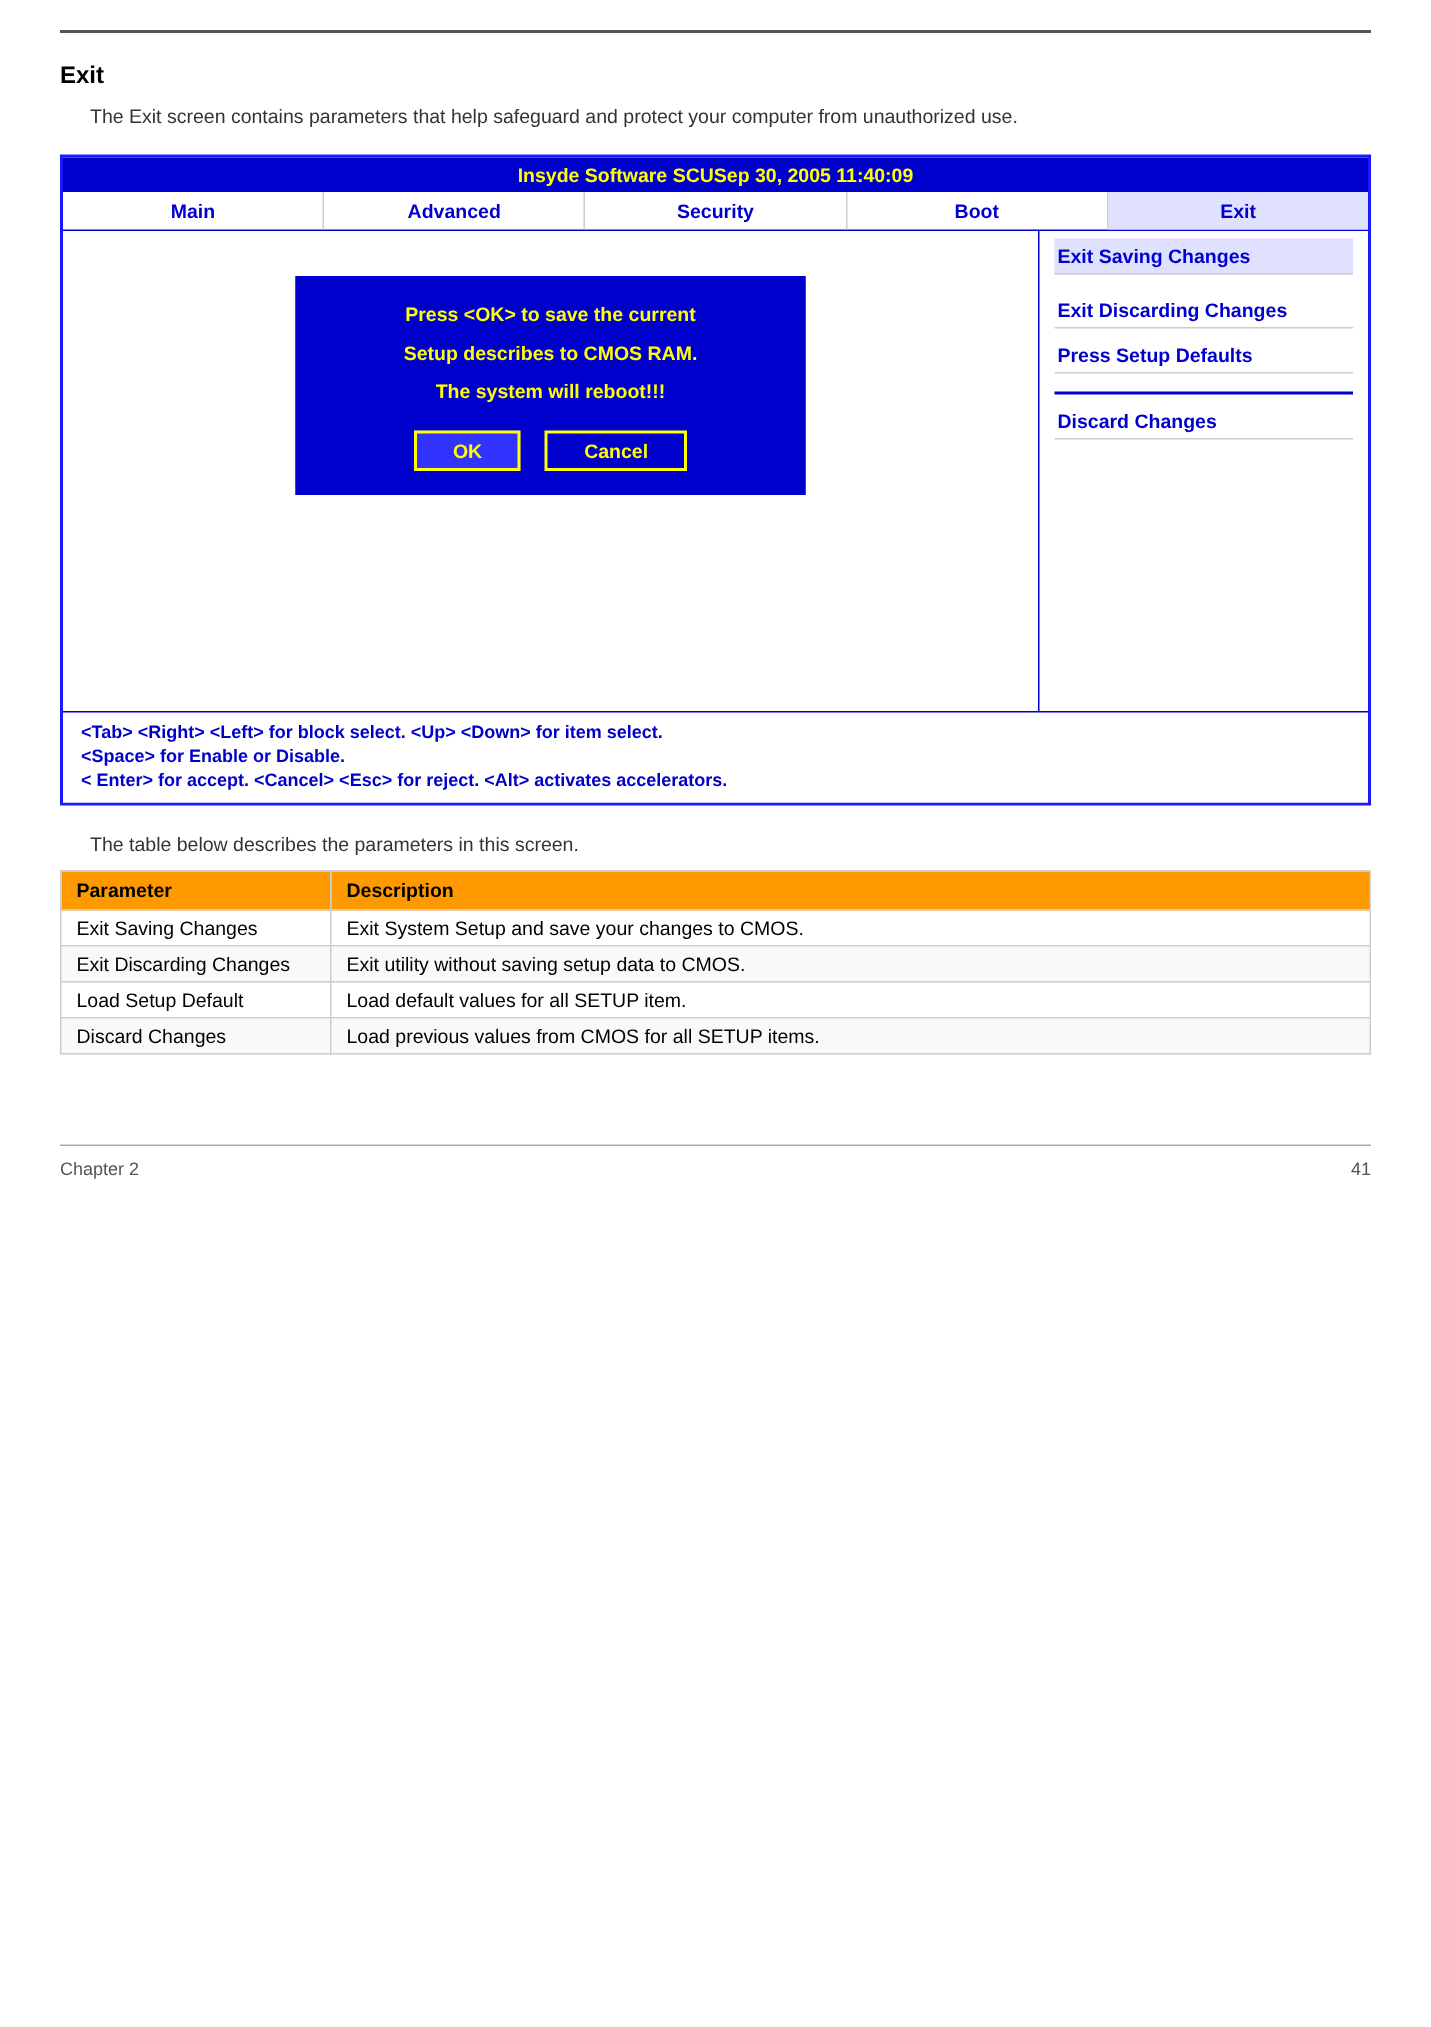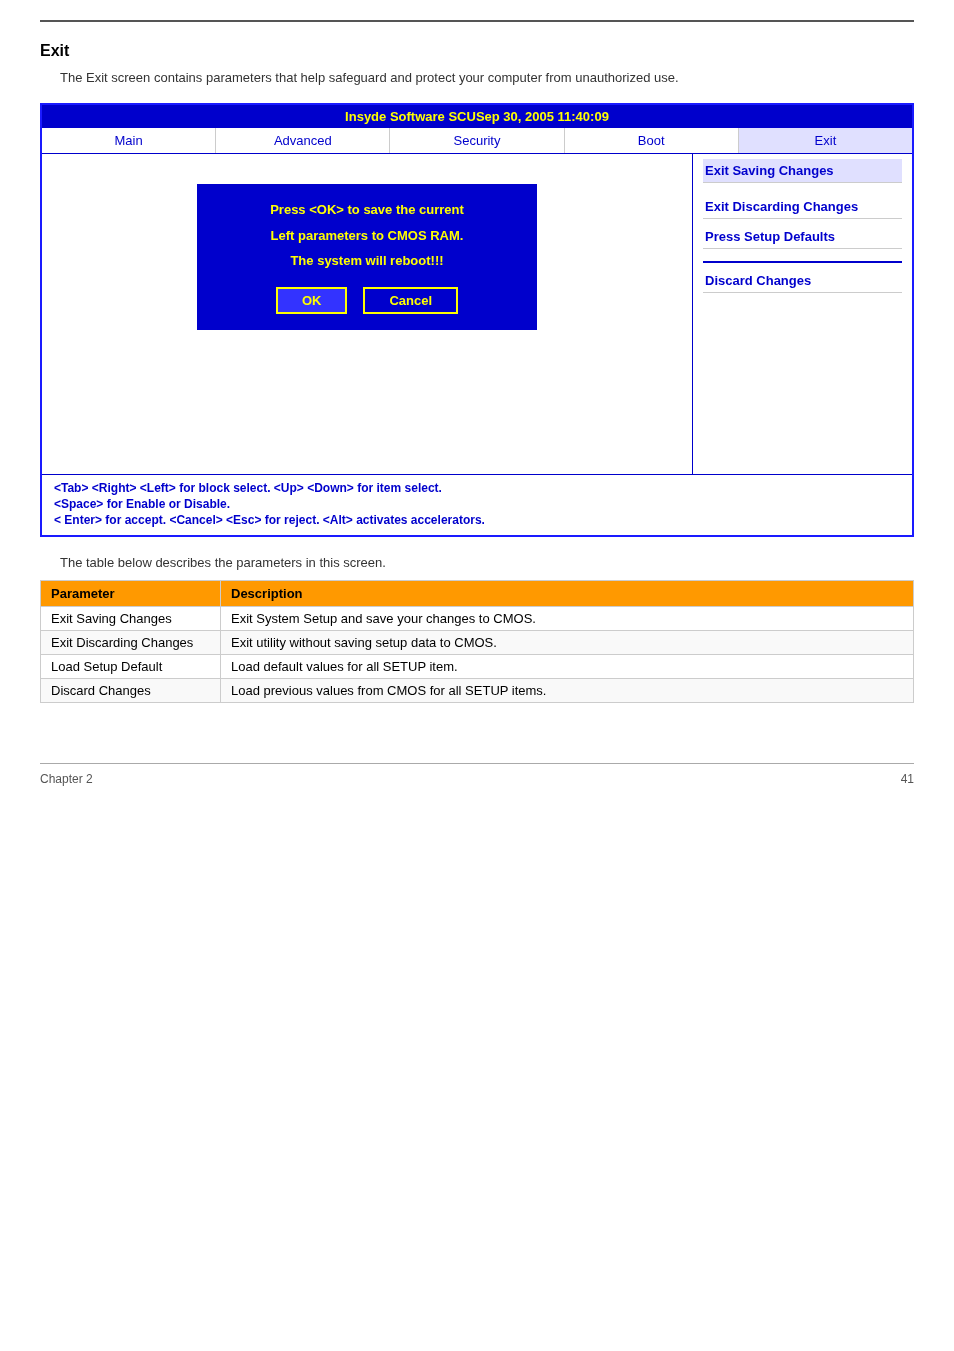--- a/index.html
+++ b/index.html
@@ -48,21 +48,21 @@
     .bios-nav {
       display: flex;
       background: #fff;
       border-bottom: 1px solid #0000cc;
     }
 
     .bios-nav-item {
       flex: 1;
       text-align: center;
       padding: 5px 8px;
-      font-weight: normal;
+      font-weight: bold;
       color: #0000cc;
       font-size: 13px;
       border-right: 1px solid #ccc;
     }
 
     .bios-nav-item:last-child {
       border-right: none;
       background: #e0e0ff;
     }
 
@@ -245,21 +245,21 @@
     <div class="bios-nav-item">Security</div>
     <div class="bios-nav-item">Boot</div>
     <div class="bios-nav-item">Exit</div>
   </div>
 
   <div class="bios-body">
 
     <div class="bios-main-area">
       <div class="dialog-box">
         <div class="dialog-line">Press  &lt;OK&gt;  to  save  the current</div>
-        <div class="dialog-line">Left parameters to CMOS RAM.</div>
+        <div class="dialog-line">Setup describes to CMOS RAM.</div>
         <div class="dialog-line">The system will reboot!!!</div>
         <div class="dialog-buttons">
           <button class="dialog-btn ok">OK</button>
           <button class="dialog-btn cancel">Cancel</button>
         </div>
       </div>
     </div>
 
     <div class="bios-sidebar">
       <div class="sidebar-item active">Exit Saving Changes</div>

